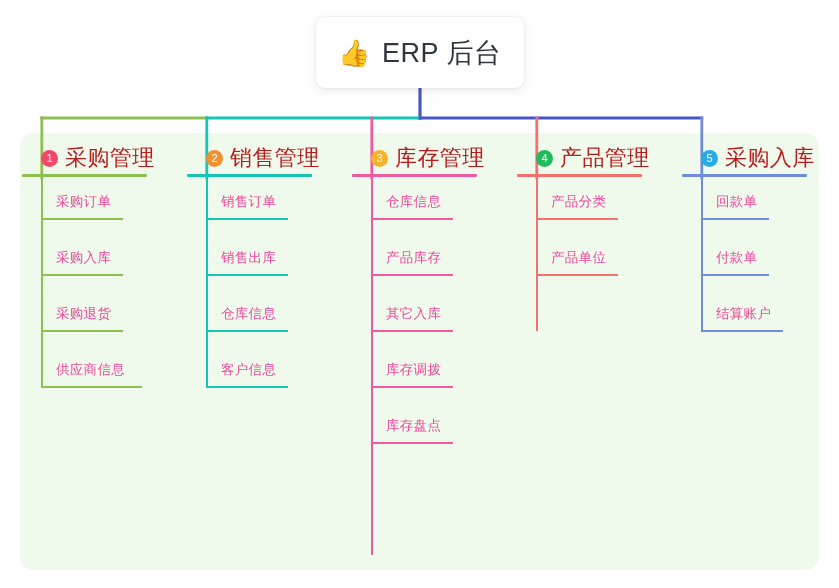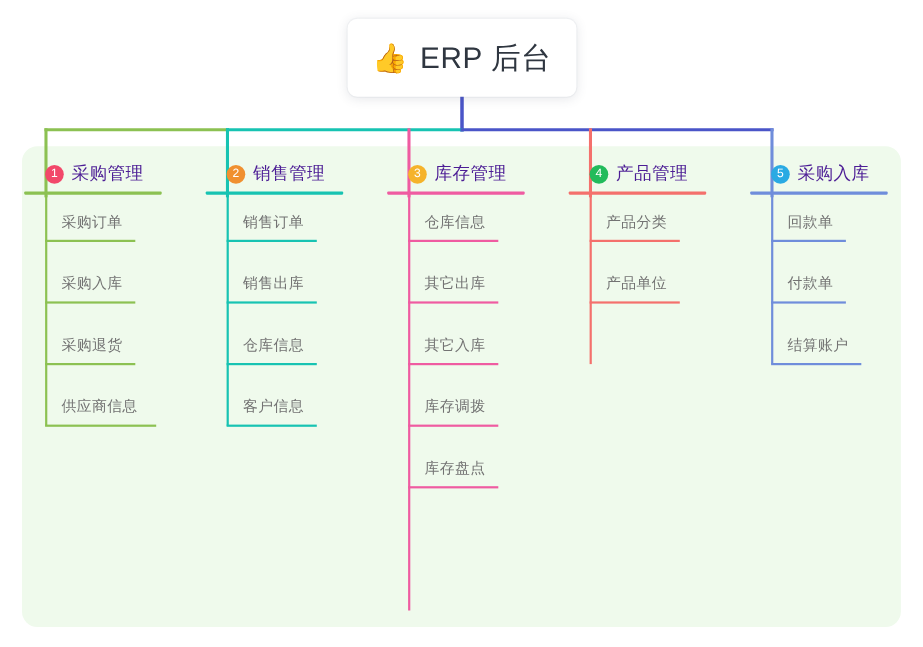--- a/index.html
+++ b/index.html
@@ -74,42 +74,42 @@
     width: 17px; height: 17px;
     border-radius: 50%;
     color: #ffffff;
     font-size: 11px;
     line-height: 17px;
     text-align: center;
     font-weight: normal;
     flex: 0 0 auto;
   }
   .branch-label {
-    font-size: 16px;
-    color: #4c1d95;
+    font-size: 22px;
+    color: #b91c1c;
     letter-spacing: 0.4px;
   }
   .head-rule {
     height: 3px;
     margin-top: 3px;
     border-radius: 1px;
   }
 
   
   .leaves { position: relative; margin-top: 0; }
   .leaf {
     position: relative;
     height: 56px;
   }
   .leaf-text {
     position: absolute;
     left: 34px;
     top: 16px;
     font-size: 13.5px;
-    color: #737373;
+    color: #ec4899;
     white-space: nowrap;
     letter-spacing: 0.3px;
   }
   .leaf-rule {
     position: absolute;
     left: 19px;
     top: 41px;
     height: 1.6px;
   }
   .spine {
@@ -202,21 +202,21 @@
           <span class="branch-label">库存管理</span>
         </div>
         <div class="head-rule" style="width: 125px; background: rgb(239, 91, 161);"></div>
         <div class="leaves">
           <div class="spine" style="height: 378px; background: rgb(239, 91, 161);"></div>
           <div class="leaf">
             <span class="leaf-text">仓库信息</span>
             <div class="leaf-rule" style="width: 82px; background: rgb(239, 91, 161);"></div>
           </div>
           <div class="leaf">
-            <span class="leaf-text">其它出库</span>
+            <span class="leaf-text">产品库存</span>
             <div class="leaf-rule" style="width: 82px; background: rgb(239, 91, 161);"></div>
           </div>
           <div class="leaf">
             <span class="leaf-text">其它入库</span>
             <div class="leaf-rule" style="width: 82px; background: rgb(239, 91, 161);"></div>
           </div>
           <div class="leaf">
             <span class="leaf-text">库存调拨</span>
             <div class="leaf-rule" style="width: 82px; background: rgb(239, 91, 161);"></div>
           </div>

